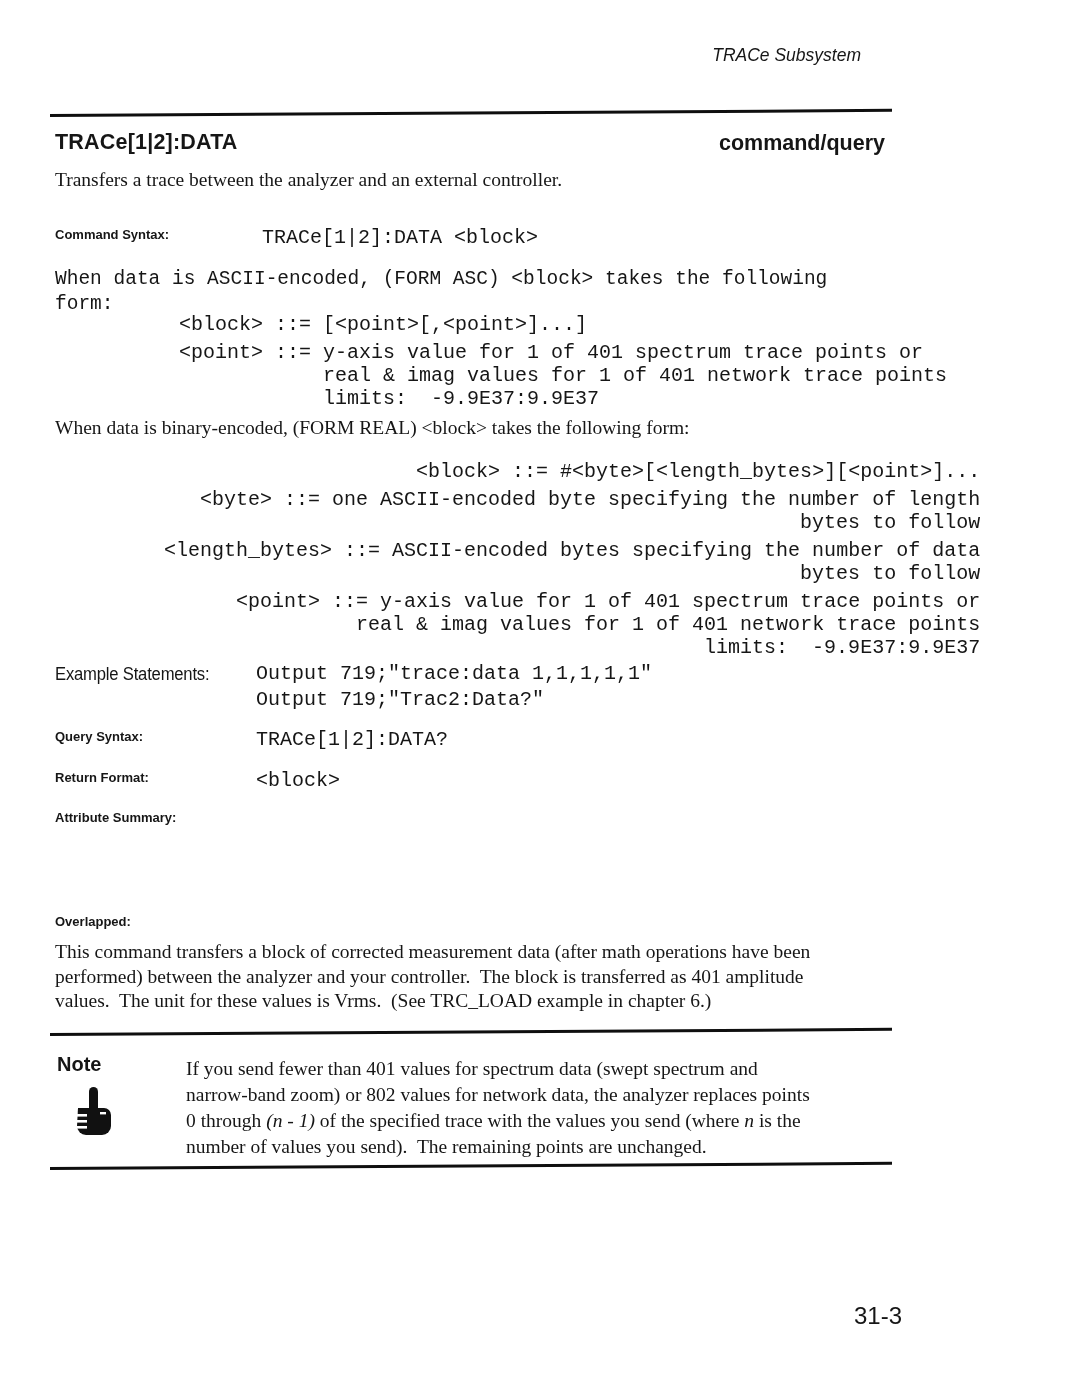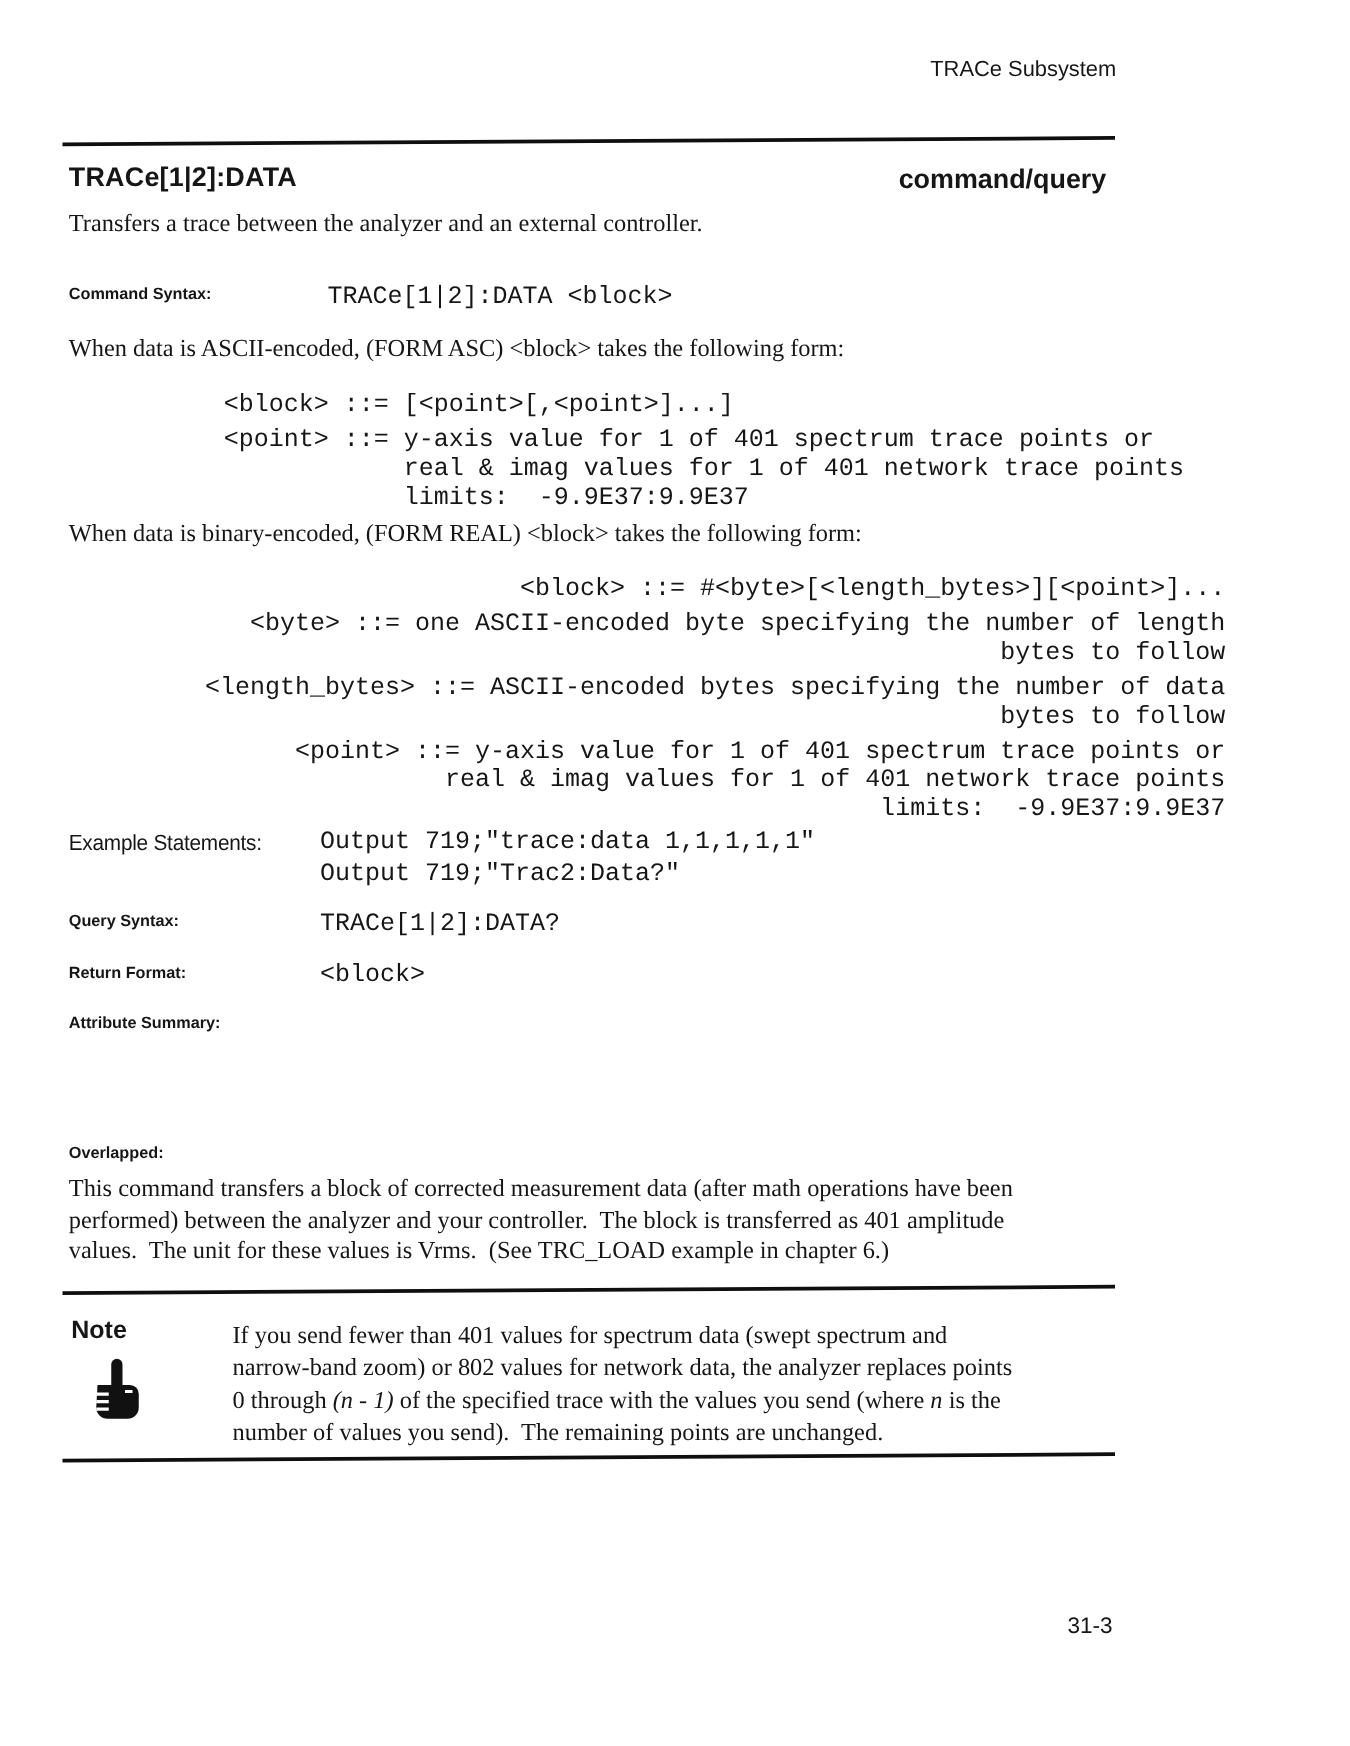--- a/index.html
+++ b/index.html
@@ -42,40 +42,40 @@
   }
   .cmd-type{
     font-family:"Liberation Sans", sans-serif;
     font-weight:bold; font-size:21.5px;
   }
   .prewrap{white-space:pre-wrap;}
   .codeblock pre{margin:0 0 5px 0;}
   .codeblock pre:last-child{margin-bottom:0;}
   .note-text{white-space:pre-wrap; font-size:19.5px; line-height:26px;}
   .it{font-style:italic;}
-  .pageno{font-family:"Liberation Sans", sans-serif; font-size:18px;}
+  .pageno{font-family:"Liberation Sans", sans-serif; font-size:24px;margin-top:12px;}
 </style>
 </head>
 <body>
 
 <div class="page">
 
-  <div class="abs running-header" style="left:608px;top:45px;">TRACe Subsystem</div>
+  <div class="abs running-header" style="left:576px;top:45px;font-style:italic;">TRACe Subsystem</div>
 
   <div class="abs rule" style="left:50px;top:114px;width:842px;"></div>
 
   <div class="abs title" style="left:55px;top:130px;">TRACe[1|2]:DATA</div>
   <div class="abs cmd-type" style="left:715px;top:131px;width:170px;text-align:right;">command/query</div>
 
   <div class="abs serif" style="left:55px;top:167px;width:820px;">Transfers a trace between the analyzer and an external controller.</div>
 
   <div class="abs label" style="left:55px;top:227px;">Command Syntax:</div>
   <pre class="abs mono" style="left:262px;top:226px;">TRACe[1|2]:DATA &lt;block&gt;</pre>
 
-  <div class="abs serif" style="left:55px;top:267px;width:840px;">When data is ASCII-encoded, (FORM ASC) &lt;block&gt; takes the following form:</div>
+  <div class="abs serif" style="left:55px;top:267px;width:840px;font-family:Liberation Mono, monospace;">When data is ASCII-encoded, (FORM ASC) &lt;block&gt; takes the following form:</div>
   <div class="abs codeblock" style="left:179px;top:313px;">
     <pre class="mono">&lt;block&gt; ::= [&lt;point&gt;[,&lt;point&gt;]...]</pre>
     <pre class="mono">&lt;point&gt; ::= y-axis value for 1 of 401 spectrum trace points or
             real &amp; imag values for 1 of 401 network trace points
             limits:  -9.9E37:9.9E37</pre>
   </div>
 
   <div class="abs serif" style="left:55px;top:415px;width:840px;">When data is binary-encoded, (FORM REAL) &lt;block&gt; takes the following form:</div>
   <div class="abs codeblock" style="left:104px;top:460px;text-align:right;">
     <pre class="mono">       &lt;block&gt; ::= #&lt;byte&gt;[&lt;length_bytes&gt;][&lt;point&gt;]...</pre>

